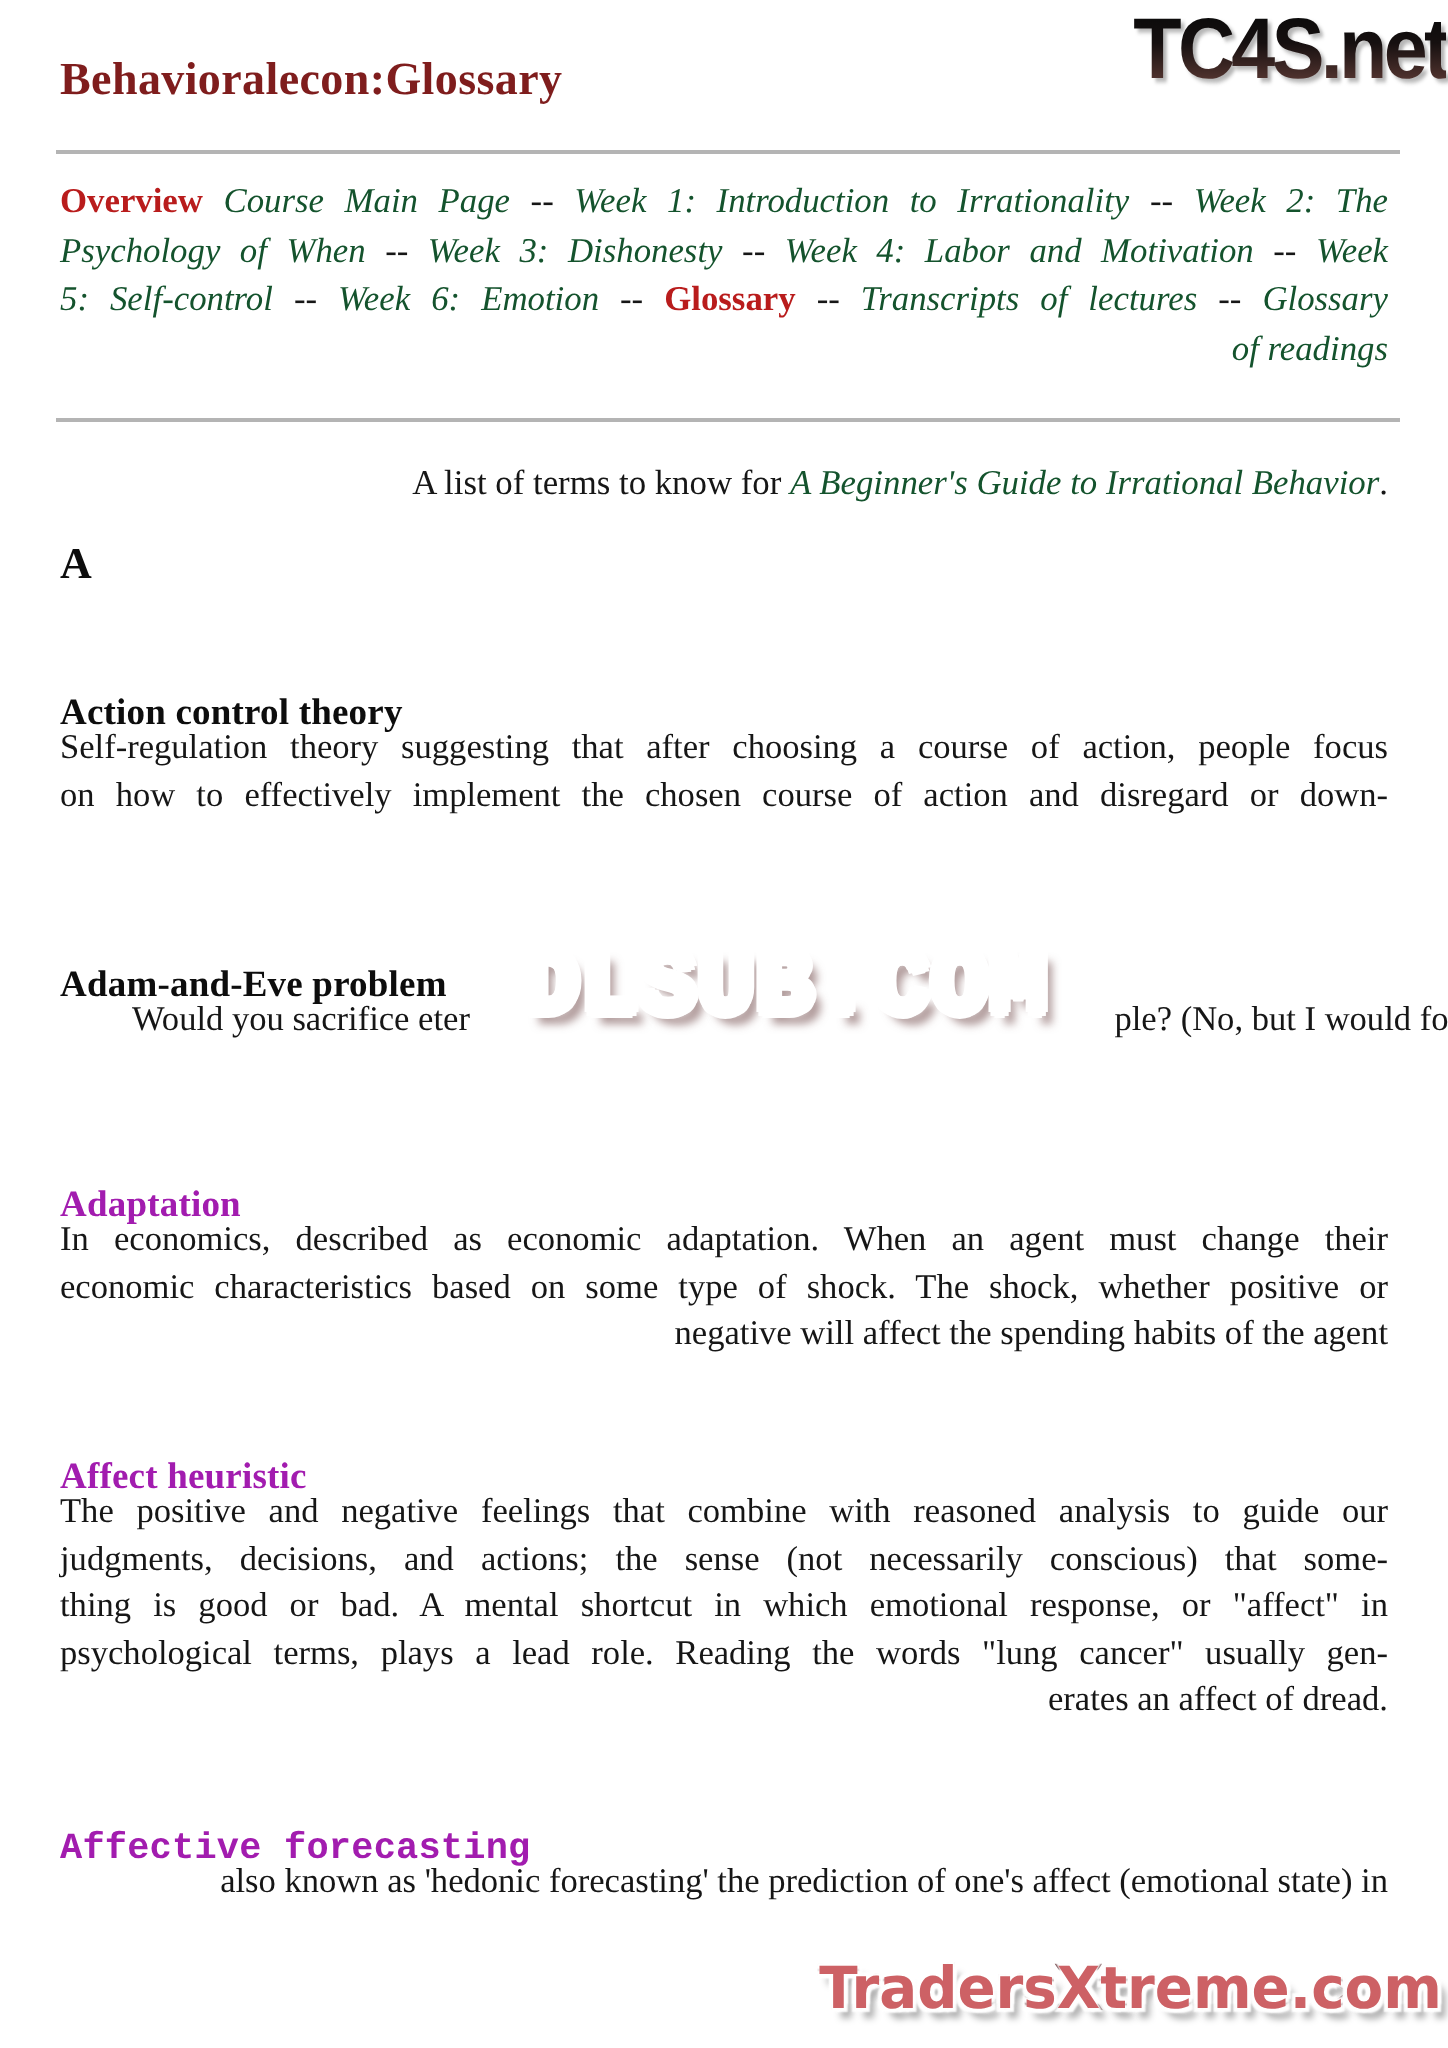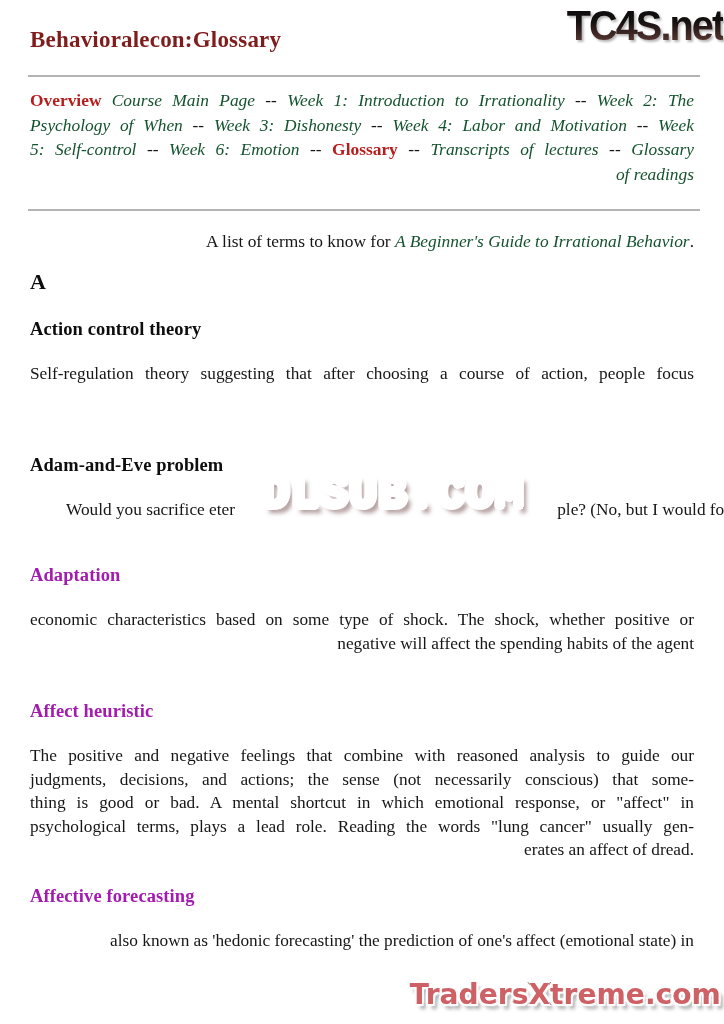--- a/index.html
+++ b/index.html
@@ -25,21 +25,21 @@
   .overview{
     left:30px;top:88px;width:664px;font-size:17.4px;line-height:24.6px;
   }
   .intro{left:30px;top:230px;width:664px;font-size:17.4px;line-height:23px;}
   .jl{text-align:justify;text-align-last:justify;}
   .ll{text-align:right;}
   .seg-bold{font-weight:bold;color:#b91c1c;}
   .seg-plain{color:#161616;}
   a.seg-link{color:#14532d;text-decoration:none;cursor:pointer;font-style:italic;}
   .letter{font-size:22px;font-weight:bold;color:#0d0d0d;}
-  .term{font-size:18.5px;font-weight:bold;color:#0d0d0d;letter-spacing:.1px;}
+  .term{font-size:18.5px;font-weight:bold;color:#0d0d0d;letter-spacing:.1px;margin-top:28px;}
   .term.purple{color:#a21caf;}
   .para{font-size:17.3px;line-height:23.6px;color:#161616;}
   .cblock{position:absolute;left:30px;width:664px;}
   .split-line{display:flex;justify-content:space-between;position:relative;}
   .dlsub-wm{
     position:absolute;left:50%;top:-15px;transform:translateX(-52%);
     font-family:Liberation Mono, monospace;font-weight:bold;font-size:47px;letter-spacing:1px;
     white-space:nowrap;z-index:5;
     background:linear-gradient(to bottom,#e8434c 0%,#d01d27 48%,#ad0c13 100%);
     -webkit-background-clip:text;background-clip:text;color:transparent;
@@ -74,41 +74,43 @@
 
 <div class="abs rule rule-2"></div>
 
 <div class="abs intro ll" id="intro"><span class="seg-plain">A list of terms to know for </span><a class="seg-link" href="#">A Beginner's Guide to Irrational Behavior</a><span class="seg-plain">.</span></div>
 
 <div id="content">
     <div class="cblock letter" style="top: 269px;">A</div>
     <div class="cblock term" style="top: 319px;">Action control theory</div>
     <div class="cblock para" style="top: 362px;">
       <div class="jl">Self-regulation theory suggesting that after choosing a course of action, people focus</div>
+      <div class="jl">on how to effectively implement the chosen course of action and disregard or down-</div>
     </div>
     <div class="cblock term" style="top: 455px;">Adam-and-Eve problem</div>
     <div class="cblock para" style="top: 498px; margin-left: 36px;">
       <div class="split-line">
         <span>Would you sacrifice eter</span>
         <span class="dlsub-wm">DLSUB.COM</span>
         <span>ple? (No, but I would for</span>
       </div>
     </div>
     <div class="cblock term purple" style="top: 565px;">Adaptation</div>
     <div class="cblock para" style="top: 608px;">
+      <div class="jl">In economics, described as economic adaptation. When an agent must change their</div>
       <div class="jl">economic characteristics based on some type of shock. The shock, whether positive or</div>
       <div class="ll">negative will affect the spending habits of the agent</div>
     </div>
     <div class="cblock term purple" style="top: 701px;">Affect heuristic</div>
     <div class="cblock para" style="top: 744px;">
       <div class="jl">The positive and negative feelings that combine with reasoned analysis to guide our</div>
       <div class="jl">judgments, decisions, and actions; the sense (not necessarily conscious) that some-</div>
       <div class="jl">thing is good or bad. A mental shortcut in which emotional response, or "affect" in</div>
       <div class="jl">psychological terms, plays a lead role. Reading the words "lung cancer" usually gen-</div>
       <div class="ll">erates an affect of dread.</div>
     </div>
-    <div class="cblock term purple" style="top: 886px;">Affective forecasting</div>
+    <div class="cblock term purple" style="top: 886px; font-family: Liberation Mono, monospace;">Affective forecasting</div>
     <div class="cblock para" style="top: 929px;">
       <div class="ll">also known as 'hedonic forecasting' the prediction of one's affect (emotional state) in</div>
     </div>
   </div>
 
 <div class="abs txtreme-logo">TradersXtreme.com</div>
 
 </body></html>

